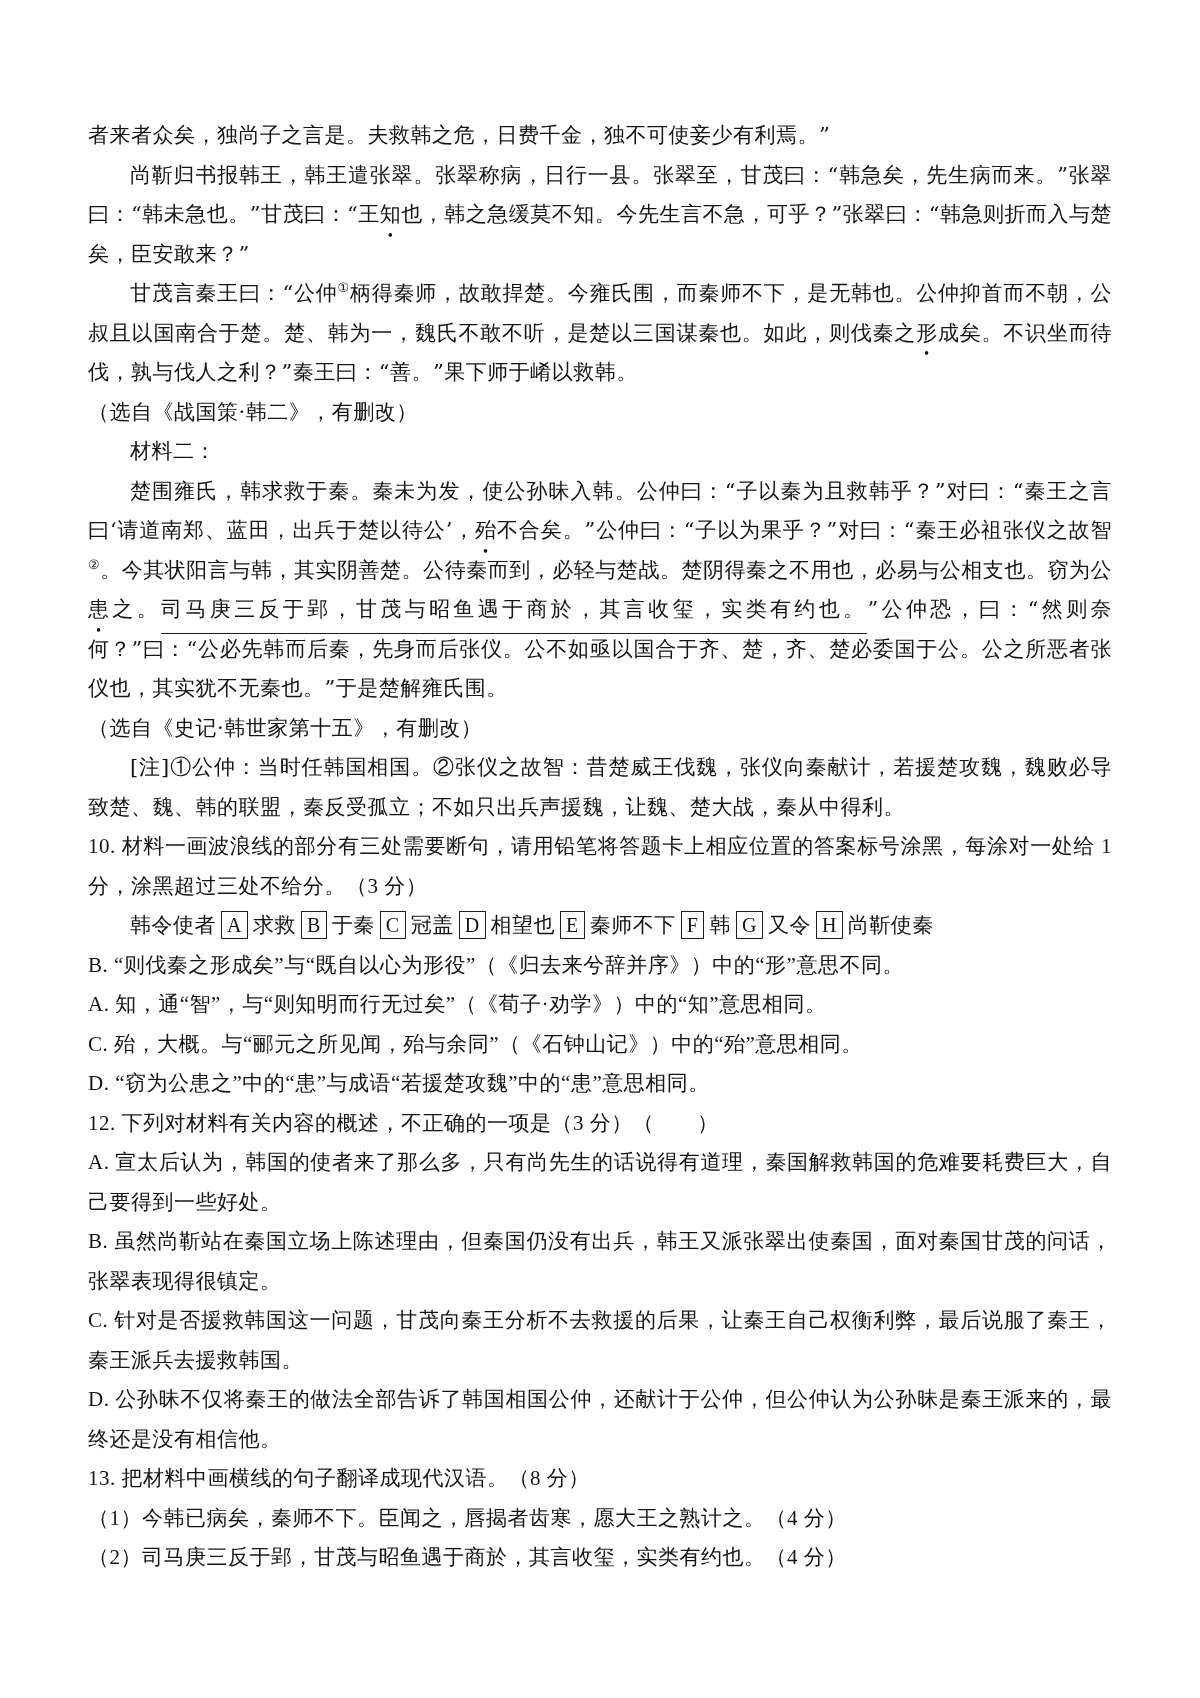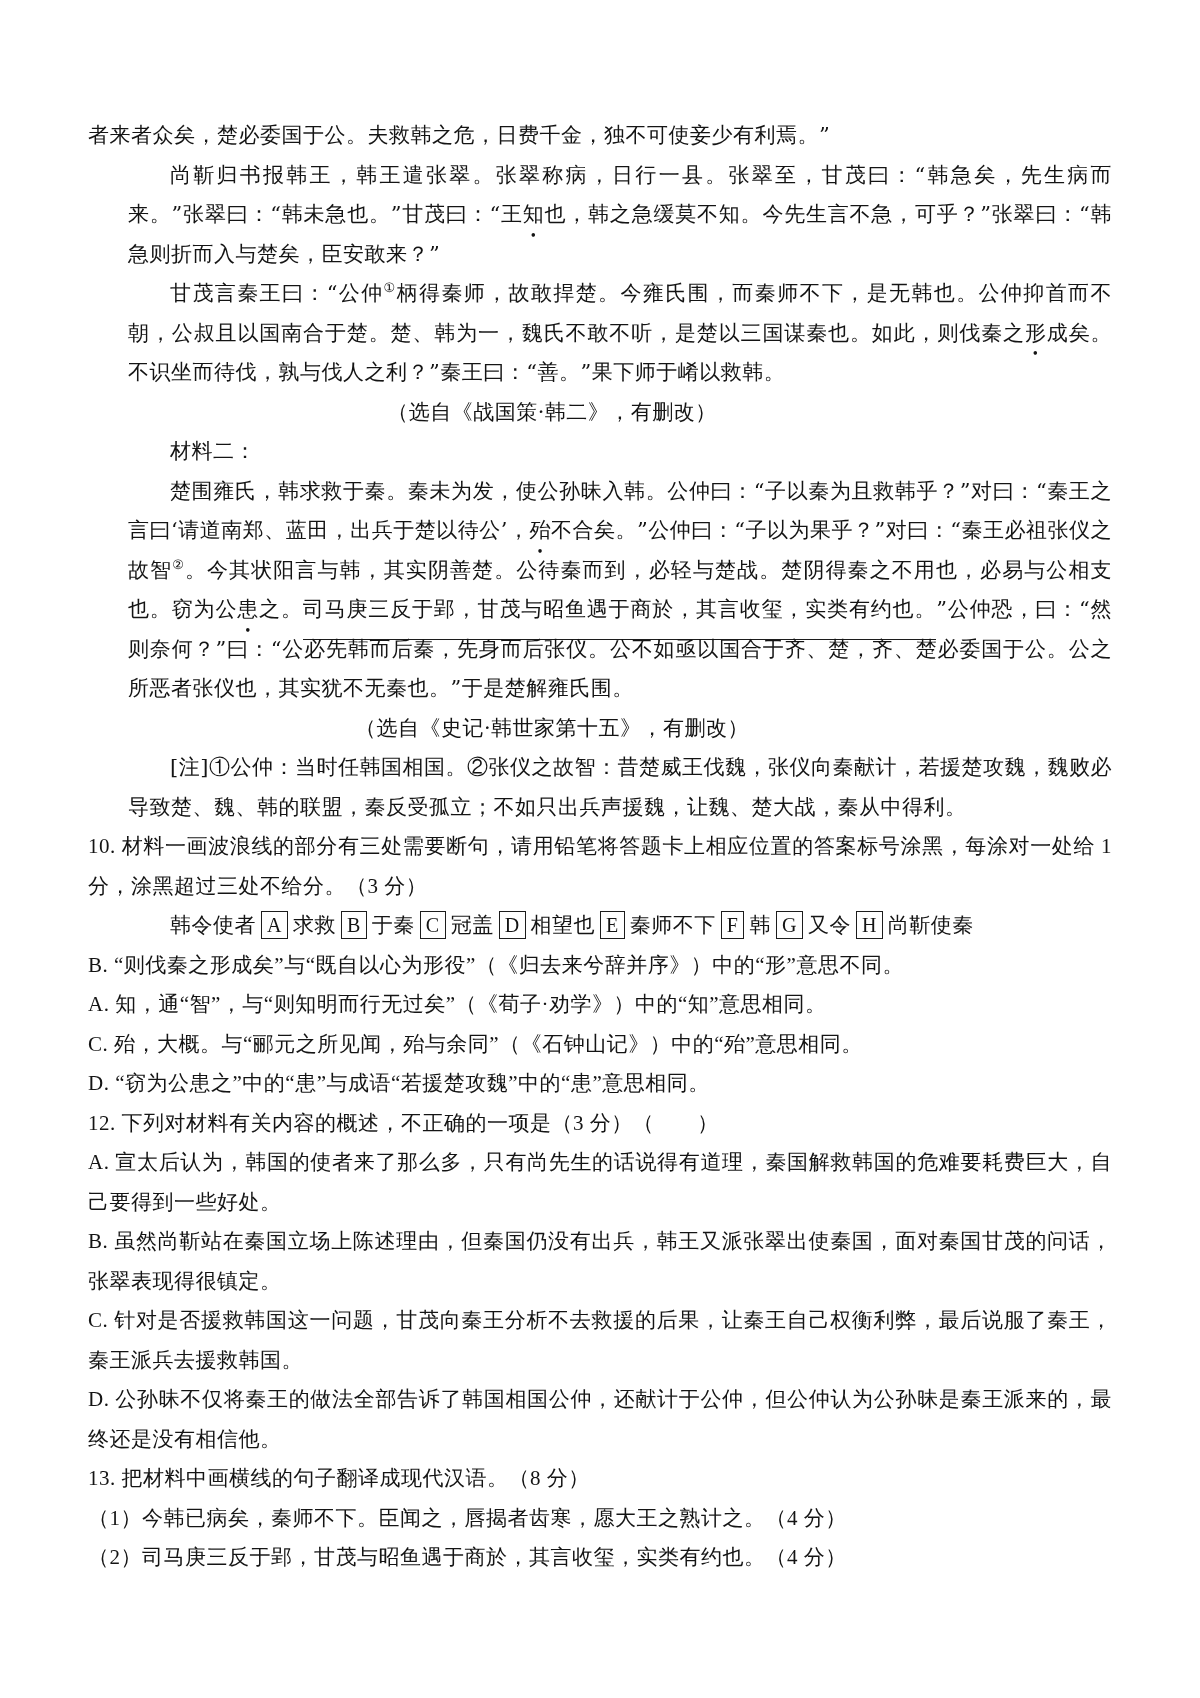--- a/index.html
+++ b/index.html
@@ -14,59 +14,59 @@
     color: #141414;
     font-family: "Liberation Serif", "DejaVu Serif", serif;
   }
   p.ln {
     margin: 0;
     font-size: 21px;
     line-height: 39.5px;
     text-align: justify;
     letter-spacing: 0.5px;
   }
-  p.ln.indent { text-indent: 2em; margin-left: 40px; }
+  p.ln.indent { text-indent: 2em; }
   p.kai { font-family: "DejaVu Serif", "Liberation Serif", serif; }
   p[data-name="source-line"] {
-    text-align: center;
+    text-align: left;
     padding-right: 96px;
   }
   
   .dot { position: relative; display: inline-block; text-indent: 0; }
   .dot::after {
     content: "\2022";
     position: absolute;
     left: 50%;
     transform: translateX(-50%);
     bottom: -0.60em;
     font-size: 12px;
     line-height: 1;
     color: #141414;
   }
   
-  .hline { border-bottom: 1.6px solid #1c1c1c; padding-bottom: 18px; }
+  .hline { border-bottom: 1.6px solid #1c1c1c; padding-bottom: 12px; }
   
   .boxed {
     display: inline-block;
     border: 1.6px solid #1c1c1c;
     padding: 0 5px;
     margin: 0 5px;
     line-height: 26px;
     font-size: 20px;
     text-indent: 0;
     font-family: "Liberation Serif", serif;
   }
   sup.fnref { font-size: 13px; line-height: 0; }
 </style>
 </head>
 <body>
 
 <div class="page" data-name="exam-page">
   <div data-name="document-body">
-      <p class="ln kai" data-name="passage-continuation-line"><span data-name="text-run">者来者众矣，楚必委国于公。夫救韩之危，日费千金，独不可使妾少有利焉。”</span></p>
+      <p class="ln kai" data-name="passage-continuation-line"><span data-name="text-run">者来者众矣，独尚子之言是。夫救韩之危，日费千金，独不可使妾少有利焉。”</span></p>
       <p class="ln indent kai" data-name="passage-paragraph"><span data-name="text-run">尚靳归书报韩王，韩王遣张翠。张翠称病，日行一县。张翠至，甘茂曰：“韩急矣，先生病而来。”张翠曰：“韩未急也。”甘茂曰：“王</span><span class="dot" data-name="emphasis-dotted-char">知</span><span data-name="text-run">也，韩之急缓莫不知。今先生言不急，可乎？”张翠曰：“韩急则折而入与楚矣，臣安敢来？”</span></p>
       <p class="ln indent kai" data-name="passage-paragraph"><span data-name="text-run">甘茂言秦王曰：“公仲</span><sup class="fnref" data-name="footnote-ref">①</sup><span data-name="text-run">柄得秦师，故敢捍楚。今雍氏围，而秦师不下，是无韩也。公仲抑首而不朝，公叔且以国南合于楚。楚、韩为一，魏氏不敢不听，是楚以三国谋秦也。如此，则伐秦之</span><span class="dot" data-name="emphasis-dotted-char">形</span><span data-name="text-run">成矣。不识坐而待伐，孰与伐人之利？”秦王曰：“善。”果下师于崤以救韩。</span></p>
       <p class="ln kai" data-name="source-line"><span data-name="text-run">（选自《战国策·韩二》，有删改）</span></p>
       <p class="ln indent kai" data-name="material-two-label"><span data-name="text-run">材料二：</span></p>
       <p class="ln indent kai" data-name="passage-paragraph"><span data-name="text-run">楚围雍氏，韩求救于秦。秦未为发，使公孙昧入韩。公仲曰：“子以秦为且救韩乎？”对曰：“秦王之言曰‘请道南郑、蓝田，出兵于楚以待公’，</span><span class="dot" data-name="emphasis-dotted-char">殆</span><span data-name="text-run">不合矣。”公仲曰：“子以为果乎？”对曰：“秦王必祖张仪之故智</span><sup class="fnref" data-name="footnote-ref">②</sup><span data-name="text-run">。今其状阳言与韩，其实阴善楚。公待秦而到，必轻与楚战。楚阴得秦之不用也，必易与公相支也。窃为公</span><span class="dot" data-name="emphasis-dotted-char">患</span><span data-name="text-run">之。</span><span class="hline" data-name="underlined-sentence">司马庚三反于郢，甘茂与昭鱼遇于商於，其言收玺，实类有约也。</span><span data-name="text-run">”公仲恐，曰：“然则奈何？”曰：“公必先韩而后秦，先身而后张仪。公不如亟以国合于齐、楚，齐、楚必委国于公。公之所恶者张仪也，其实犹不无秦也。”于是楚解雍氏围。</span></p>
       <p class="ln kai" data-name="source-line"><span data-name="text-run">（选自《史记·韩世家第十五》，有删改）</span></p>
       <p class="ln indent kai" data-name="note-paragraph"><span data-name="text-run">[注]①公仲：当时任韩国相国。②张仪之故智：昔楚威王伐魏，张仪向秦献计，若援楚攻魏，魏败必导致楚、魏、韩的联盟，秦反受孤立；不如只出兵声援魏，让魏、楚大战，秦从中得利。</span></p>
       <p class="ln" data-name="question-10-stem"><span data-name="text-run">10. 材料一画波浪线的部分有三处需要断句，请用铅笔将答题卡上相应位置的答案标号涂黑，每涂对一处给 1 分，涂黑超过三处不给分。（3 分）</span></p>
       <p class="ln indent kai" data-name="sentence-break-line"><span data-name="text-run">韩令使者</span><span class="boxed" data-name="break-mark-A">A</span><span data-name="text-run">求救</span><span class="boxed" data-name="break-mark-B">B</span><span data-name="text-run">于秦</span><span class="boxed" data-name="break-mark-C">C</span><span data-name="text-run">冠盖</span><span class="boxed" data-name="break-mark-D">D</span><span data-name="text-run">相望也</span><span class="boxed" data-name="break-mark-E">E</span><span data-name="text-run">秦师不下</span><span class="boxed" data-name="break-mark-F">F</span><span data-name="text-run">韩</span><span class="boxed" data-name="break-mark-G">G</span><span data-name="text-run">又令</span><span class="boxed" data-name="break-mark-H">H</span><span data-name="text-run">尚靳使秦</span></p>
       <p class="ln" data-name="option-11-b"><span data-name="text-run">B. “则伐秦之形成矣”与“既自以心为形役”（《归去来兮辞并序》）中的“形”意思不同。</span></p>

